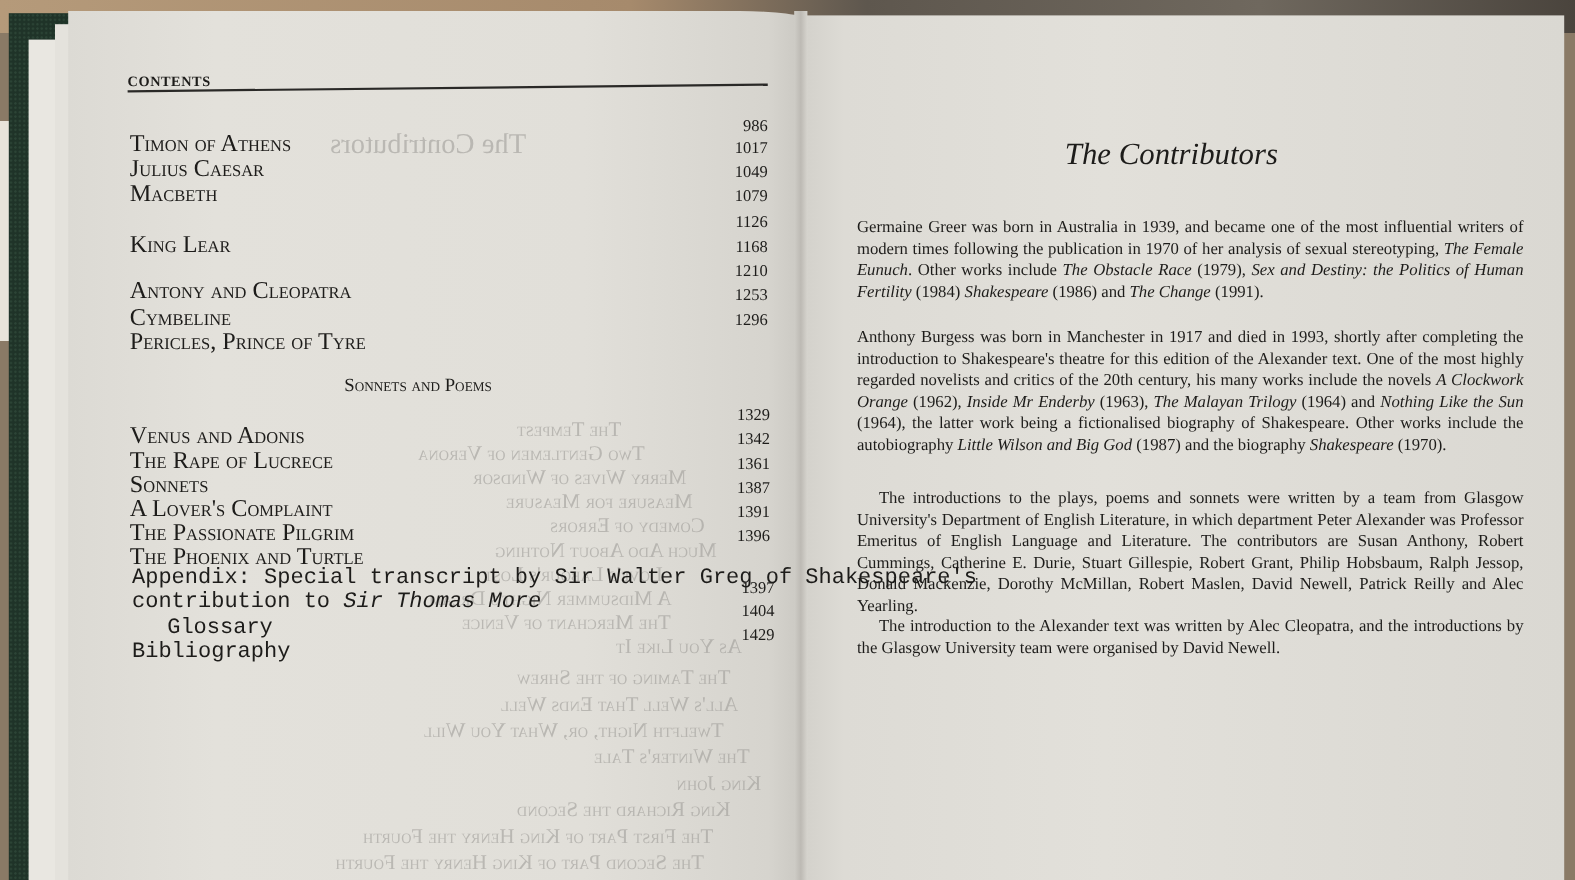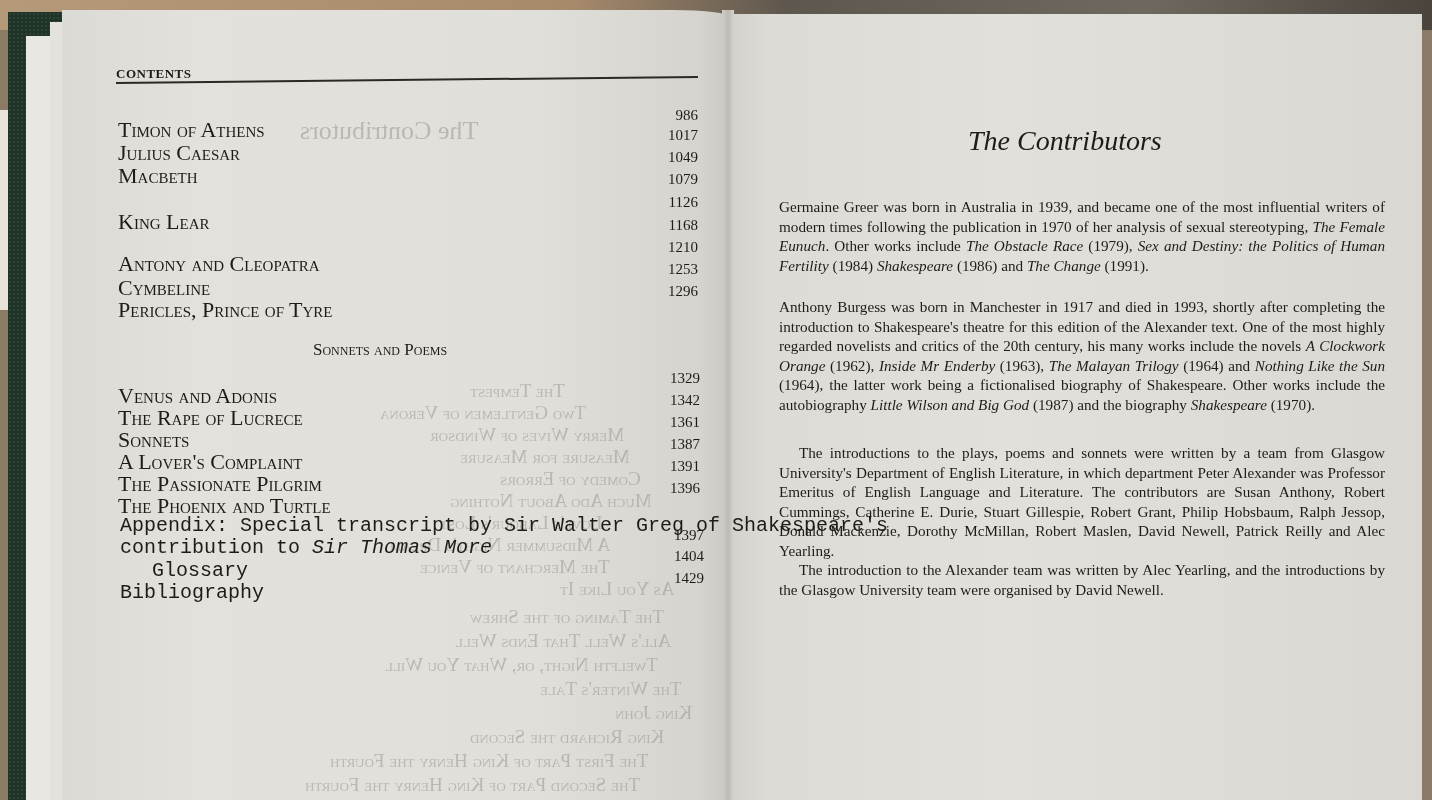--- a/index.html
+++ b/index.html
@@ -212,13 +212,13 @@
 <div class="para" style="top:197px;">
   <span>Germaine Greer was born in Australia in 1939, and became one of the most influential writers of modern times following the publication in 1970 of her analysis of sexual stereotyping, </span><i>The Female Eunuch</i><span>. Other works include </span><i>The Obstacle Race</i><span> (1979), </span><i>Sex and Destiny: the Politics of Human Fertility</i><span> (1984) </span><i>Shakespeare</i><span> (1986) and </span><i>The Change</i><span> (1991).</span>
 </div>
 
 <div class="para" style="top:297px;">
   <span>Anthony Burgess was born in Manchester in 1917 and died in 1993, shortly after completing the introduction to Shakespeare's theatre for this edition of the Alexander text. One of the most highly regarded novelists and critics of the 20th century, his many works include the novels </span><i>A Clockwork Orange</i><span> (1962), </span><i>Inside Mr Enderby</i><span> (1963), </span><i>The Malayan Trilogy</i><span> (1964) and </span><i>Nothing Like the Sun</i><span> (1964), the latter work being a fictionalised biography of Shakespeare. Other works include the autobiography </span><i>Little Wilson and Big God</i><span> (1987) and the biography </span><i>Shakespeare</i><span> (1970).</span>
 </div>
 
 <div class="para indent" style="top:443px;">The introductions to the plays, poems and sonnets were written by a team from Glasgow University's Department of English Literature, in which department Peter Alexander was Professor Emeritus of English Language and Literature. The contributors are Susan Anthony, Robert Cummings, Catherine E. Durie, Stuart Gillespie, Robert Grant, Philip Hobsbaum, Ralph Jessop, Donald Mackenzie, Dorothy McMillan, Robert Maslen, David Newell, Patrick Reilly and Alec Yearling.</div>
 
-<div class="para indent" style="top:560px;">The introduction to the Alexander team was written by Alec Yearling, and the introductions by the Glasgow University team were organised by David Newell.</div>
+<div class="para indent" style="top:560px;">The introduction to the Alexander text was written by Alec Cleopatra, and the introductions by the Glasgow University team were organised by David Newell.</div>
 
 </body></html>

